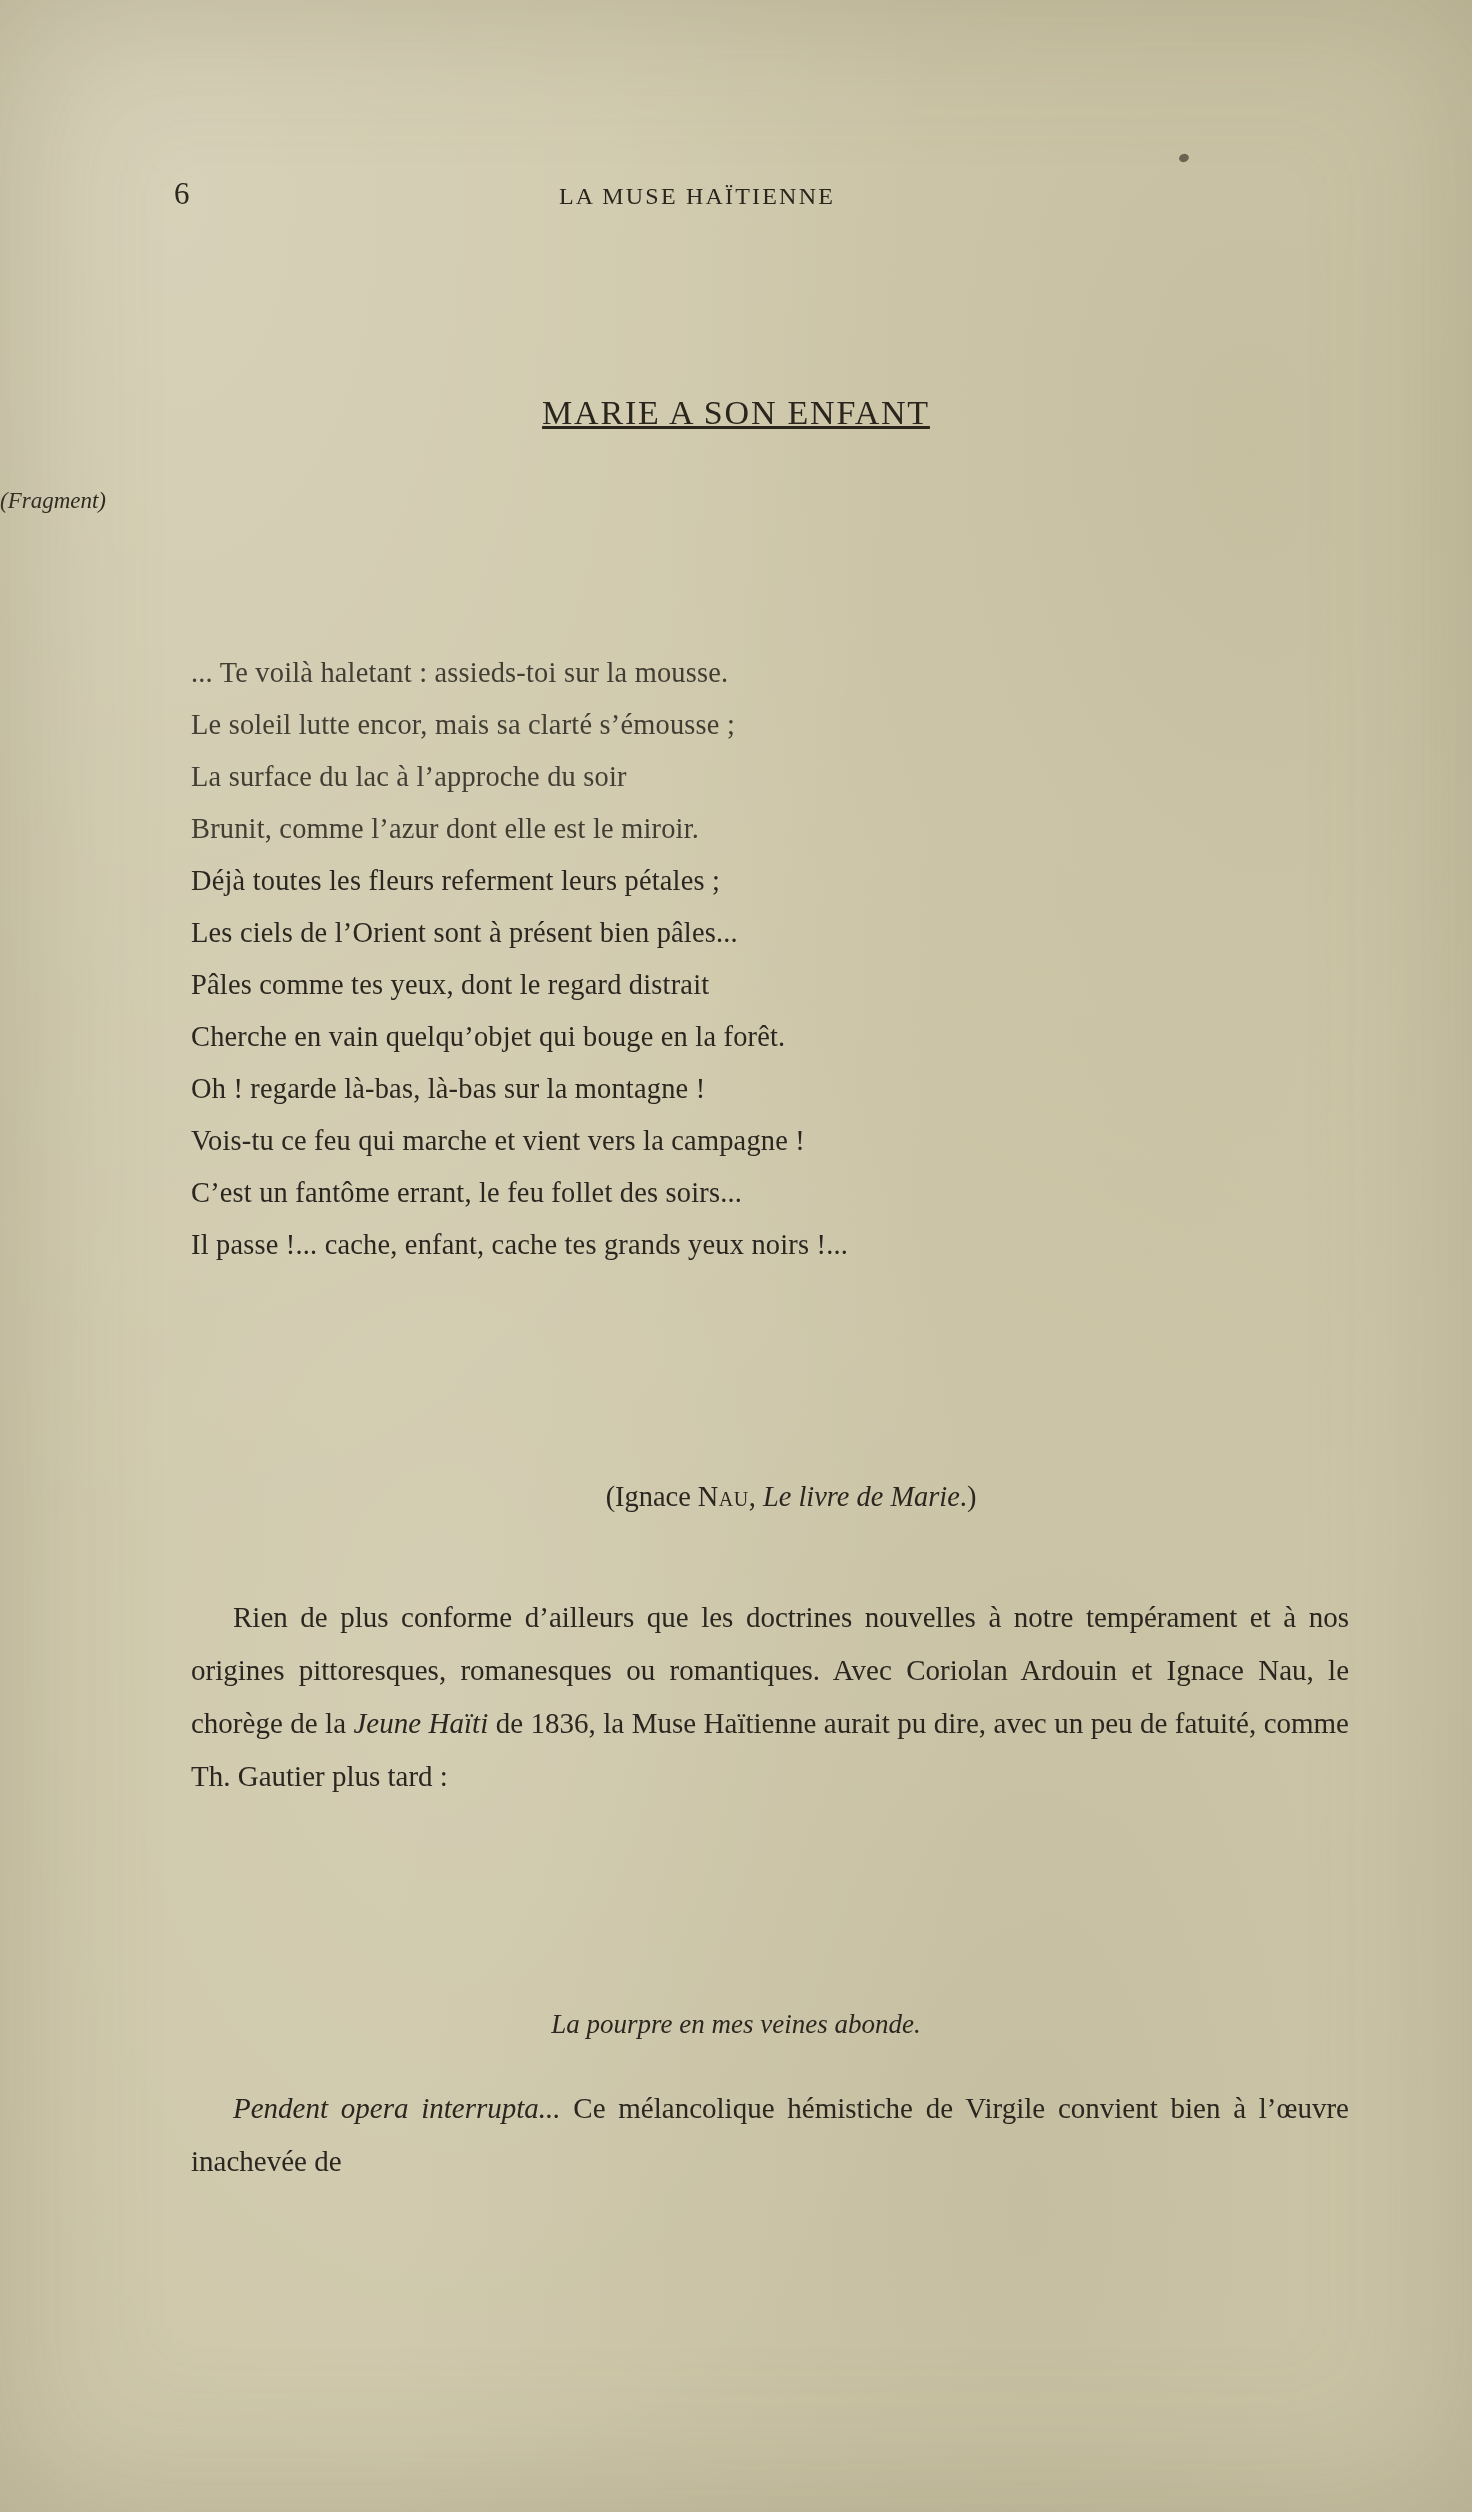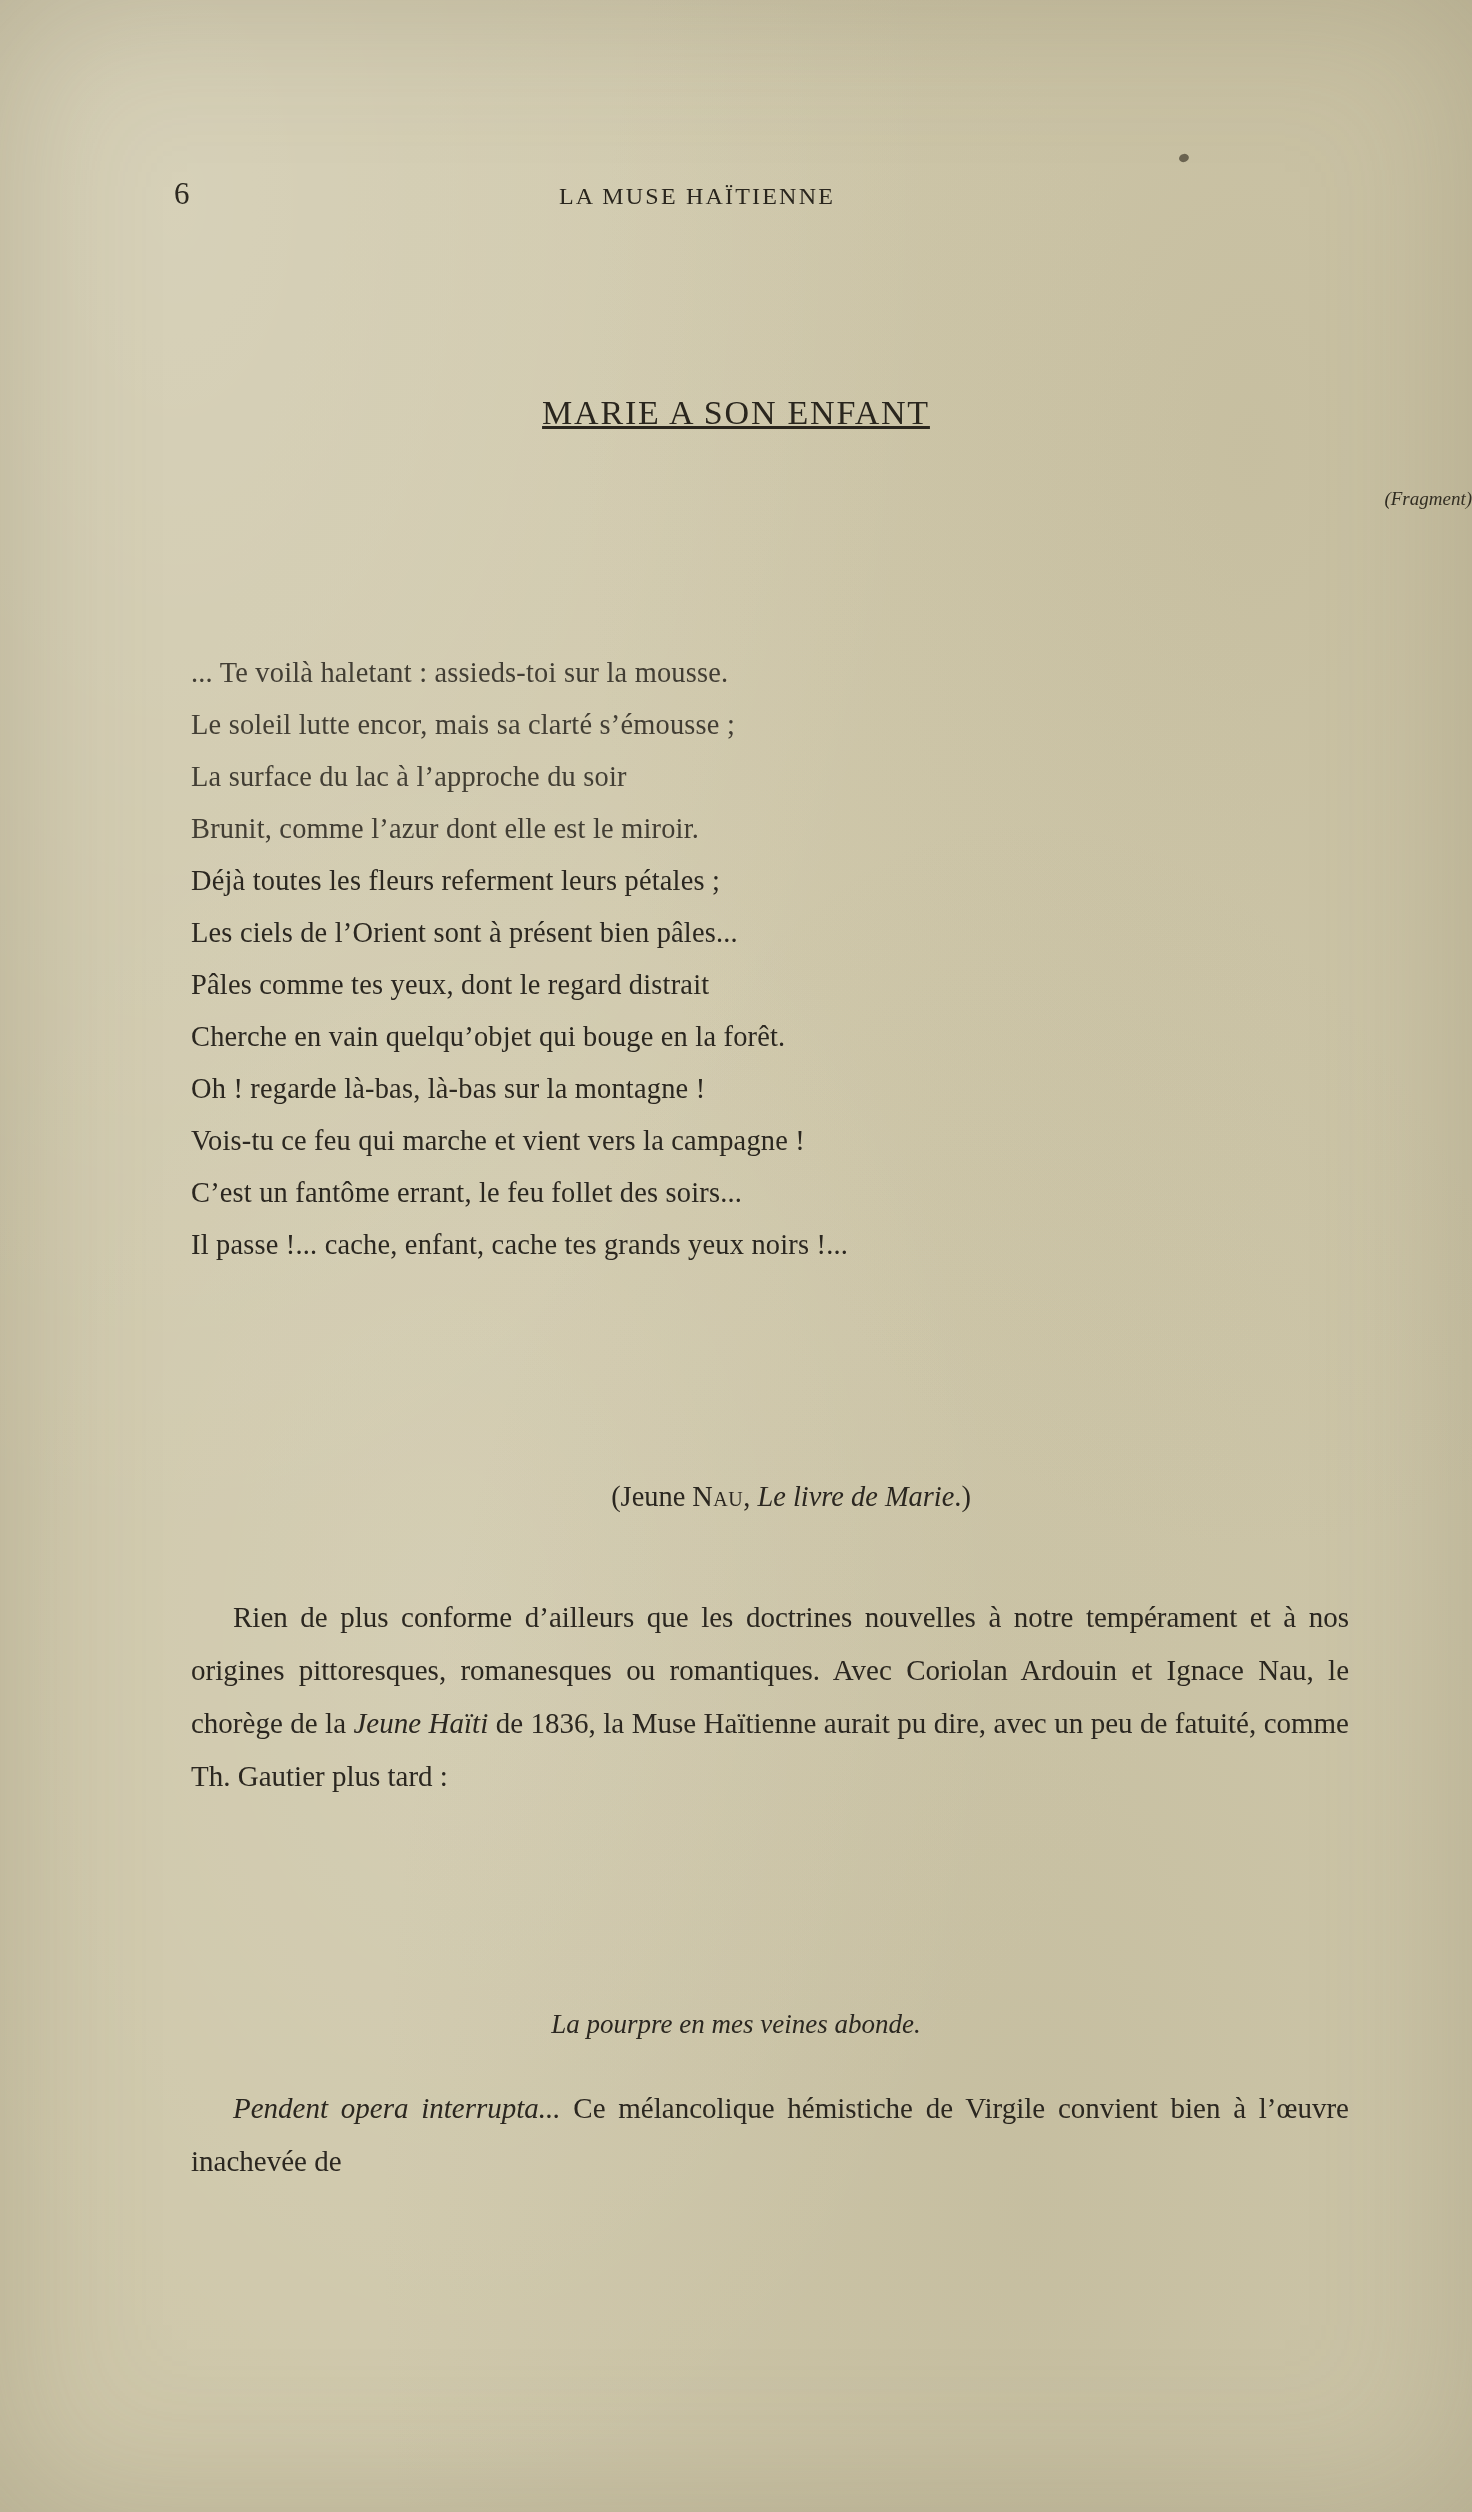--- a/index.html
+++ b/index.html
@@ -86,22 +86,22 @@
     font-size: 34px;
     letter-spacing: 1.8px;
     color: #2a261e;
     text-decoration: underline;
   }
   .poem-subtitle {
     position: absolute;
     top: 488px;
     left: 0;
     width: 100%;
-    text-align: right;
-    font-size: 19px;
+    text-align: left;
+    font-size: 23px;
     font-style: italic;
     color: #2c281f;
   }
   .poem-body {
     position: absolute;
     top: 647px;
     left: 191px;
     width: 1165px;
     font-size: 28.4px;
     line-height: 52px;
@@ -210,21 +210,21 @@
     <div class="line">Les ciels de l’Orient sont à présent bien pâles...</div>
     <div class="line">Pâles comme tes yeux, dont le regard distrait</div>
     <div class="line">Cherche en vain quelqu’objet qui bouge en la forêt.</div>
     <div class="line">Oh ! regarde là-bas, là-bas sur la montagne !</div>
     <div class="line">Vois-tu ce feu qui marche et vient vers la campagne !</div>
     <div class="line">C’est un fantôme errant, le feu follet des soirs...</div>
     <div class="line">Il passe !... cache, enfant, cache tes grands yeux noirs !...</div>
   </div>
 
   <div class="poem-attrib">
-    <span>(Jeune </span><span class="sc">Nau</span><span>, </span><span class="it">Le livre de Marie</span><span>.)</span>
+    <span>(Ignace </span><span class="sc">Nau</span><span>, </span><span class="it">Le livre de Marie</span><span>.)</span>
   </div>
 
   <div class="prose">
     <p><span>Rien de plus conforme d’ailleurs que les doctrines nouvelles à notre tempérament et à nos origines pittoresques, romanesques ou romantiques. Avec Coriolan Ardouin et Ignace Nau, le chorège de la </span><span class="it">Jeune Haïti</span><span> de 1836, la Muse Haïtienne aurait pu dire, avec un peu de fatuité, comme Th. Gautier plus tard :</span></p>
   </div>
 
   <div class="verse-quote">La pourpre en mes veines abonde.</div>
 
   <div class="prose2">
     <p><span class="it">Pendent opera interrupta...</span><span> Ce mélancolique hémistiche de Virgile convient bien à l’œuvre inachevée de</span></p>

